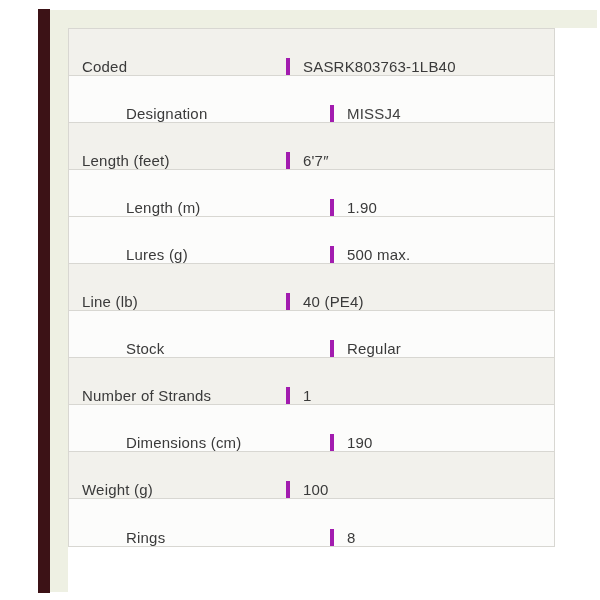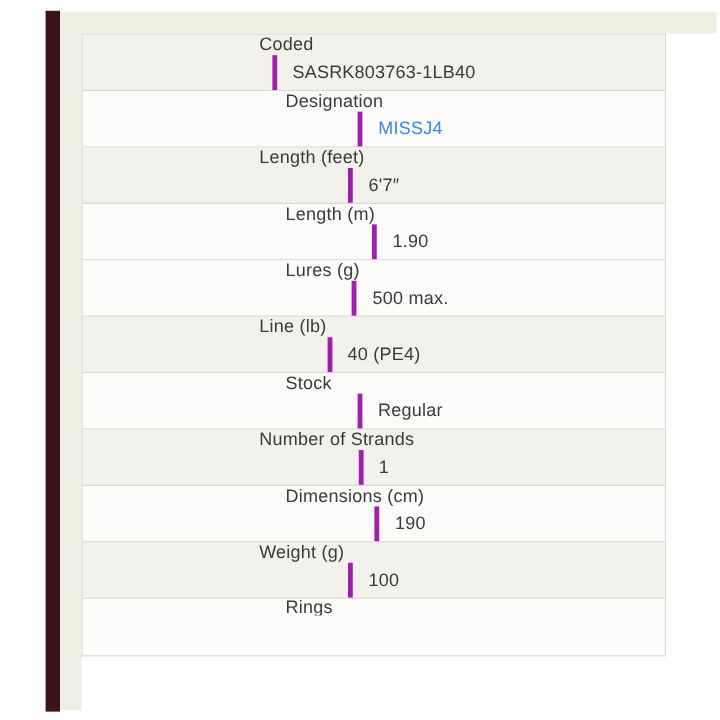--- a/index.html
+++ b/index.html
@@ -43,24 +43,23 @@
     left: 68px; top: 28px;
     width: 485px;
     border: 1px solid #d8d7d2;
     background: #fcfcfb;
   }
   .row {
     display: flex;
     height: 47px;
     box-sizing: border-box;
     border-bottom: 1px solid #d8d7d2;
-    align-items: center;
-    flex-direction: column;
+    align-items: flex-end;
   }
-  .row:last-child { border-bottom: none; gap: 33px; }
+  .row:last-child { border-bottom: none; }
   .row.odd  { background: #f2f1ec; }
   .row.even { background: #fcfcfb; padding-left: 44px; }
   .cell {
     display: flex;
     align-items: center;
     font-size: 15px;
     letter-spacing: 0.2px;
     color: #3a3a3a;
     box-sizing: border-box;
     white-space: nowrap;
@@ -69,21 +68,21 @@
   .cell.label {
     width: 217px;
     padding-left: 13px;
   }
   .cell.value {
     flex: 1;
     border-left: 4px solid #a21caf;
     padding-left: 13px;
   }
   .cell.value.link {
-    color: #3b82f6;
+    color: #404040;
     cursor: pointer;
   }
 </style>
 </head>
 <body>
 
 <div class="stage">
   <div class="panel-top"></div>
   <div class="panel-left"></div>
   <div class="accent-bar"></div>

